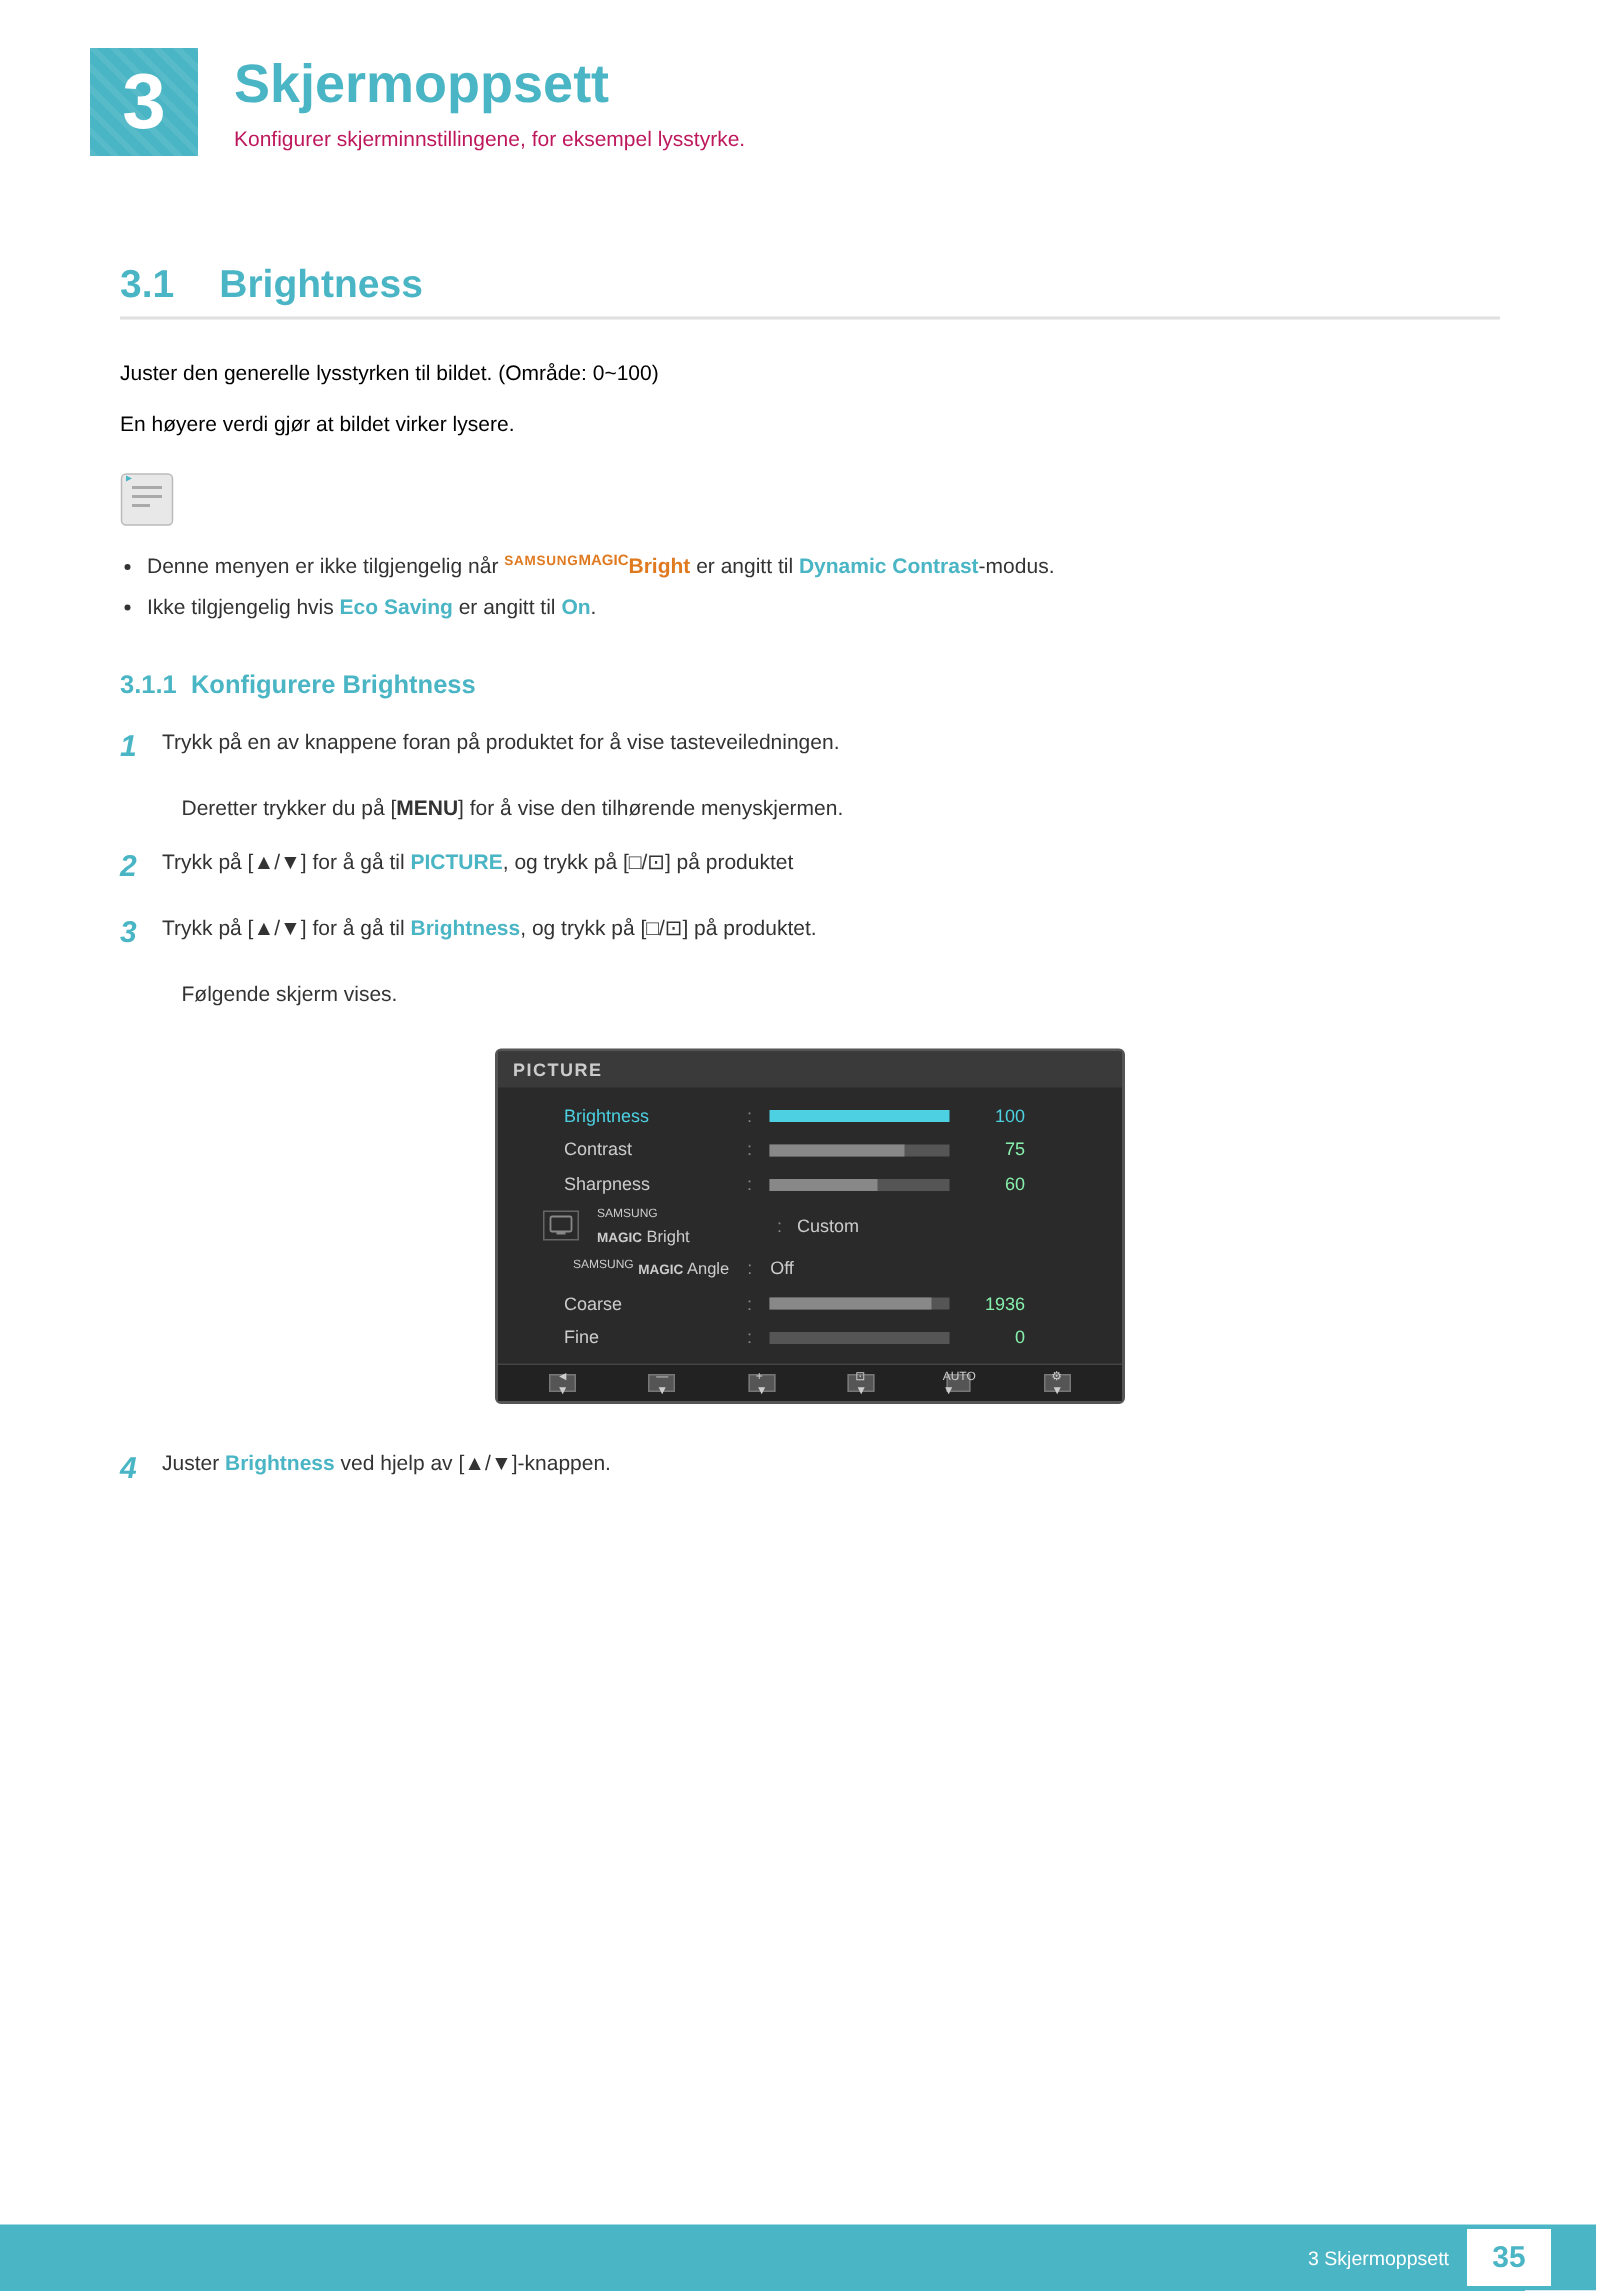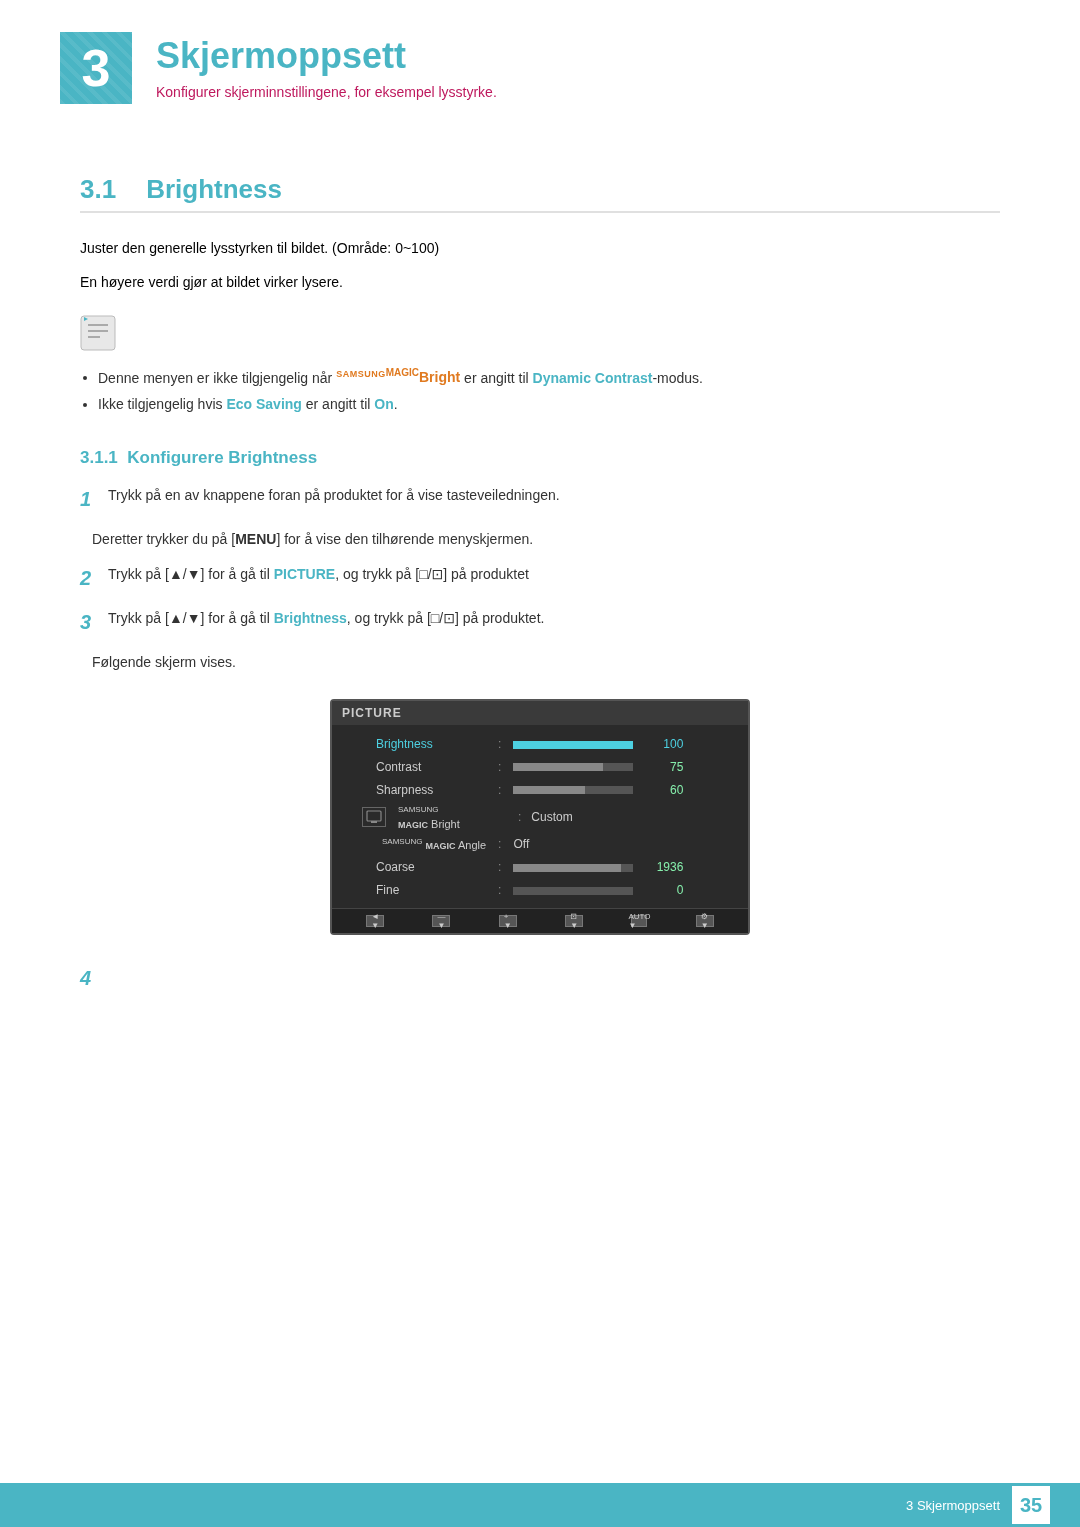--- a/index.html
+++ b/index.html
@@ -154,21 +154,21 @@
     .step-content {
       font-size: 14px;
       color: #333;
       line-height: 1.7;
       flex: 1;
     }
     .step-sub {
       font-size: 14px;
       color: #333;
       line-height: 1.7;
-      margin-left: 12px;
+      margin-left: 41px;
       margin-bottom: 12px;
     }
     .key-bracket {
       font-weight: bold;
     }
 
     
     .monitor-container {
       display: flex;
       justify-content: center;
@@ -271,35 +271,35 @@
     }
     .indent-row {
       padding-left: 14px;
     }
 
     
     .page-footer {
       position: absolute;
       bottom: 0;
       left: 0;
-      right: 0;
+      right: 16px;
       height: 44px;
       background: #4ab5c4;
       display: flex;
       align-items: center;
       justify-content: flex-end;
       padding: 0 30px;
       gap: 12px;
     }
     .footer-chapter {
       color: #fff;
       font-size: 13px;
     }
     .footer-page-num {
-      width: 38px;
+      width: 56px;
       height: 38px;
       background: #fff;
       display: flex;
       align-items: center;
       justify-content: center;
       font-size: 20px;
       font-weight: bold;
       color: #4ab5c4;
     }
   </style>
@@ -456,20 +456,21 @@
         </div>
         <div class="footer-btn">
           <div class="footer-btn-icon">⚙<br>▼</div>
         </div>
       </div>
     </div>
   </div>
 
   <div class="step">
     <span class="step-number">4</span>
+    <span class="step-content">Juster <span class="bold-teal">Brightness</span> ved hjelp av [▲/▼]-knappen.</span>
   </div>
 
 </div>
 
 <div class="page-footer">
   <span class="footer-chapter">3 Skjermoppsett</span>
   <div class="footer-page-num">35</div>
 </div>
 
 </body></html>

